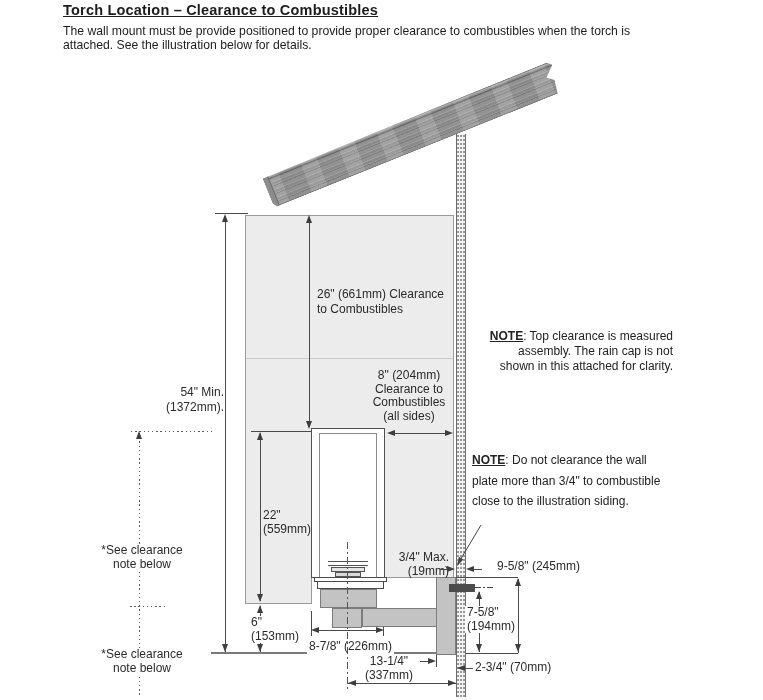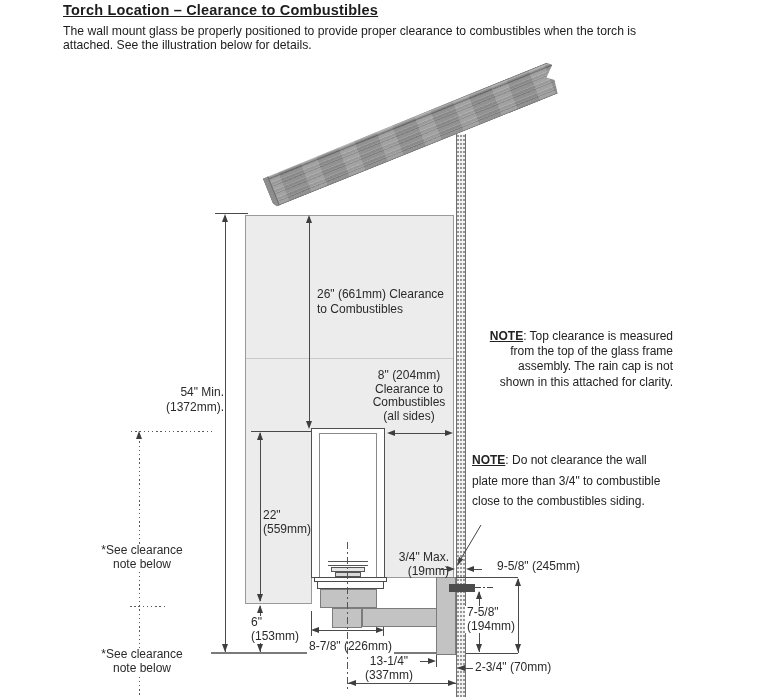--- a/index.html
+++ b/index.html
@@ -57,21 +57,21 @@
   .z5{z-index:5;}
   .z7{z-index:7;}
 </style>
 </head>
 <body>
 
 <div class="page">
 
   <div class="abs title" style="left:63px;top:2px;text-decoration:underline;">Torch Location – Clearance to Combustibles</div>
   <div class="abs intro" style="left:63px;top:24px;width:620px;">
-    <div>The wall mount glass be properly positioned to provide proper clearance to combustibles when the torch is</div>
+    <div>The wall mount must be provide positioned to provide proper clearance to combustibles when the torch is</div>
     <div>attached.  See the illustration below for details.</div>
   </div>
 
   <div class="abs zone" style="left:245px;top:215px;width:209px;height:363px;"></div>
   <div class="abs zone2" style="left:245px;top:577px;width:67px;height:27px;"></div>
   <div class="abs seam" style="left:246px;top:358px;width:207px;"></div>
 
   <div class="abs siding"></div>
   <div class="abs beam">
     <div class="abs beam-end"></div>
@@ -173,29 +173,28 @@
   <div class="abs au" style="left:136px;top:431px;"></div>
   <div class="abs dot-h" style="left:131px;top:431px;width:84px;"></div>
   <div class="abs dot-h" style="left:130px;top:606px;width:38px;"></div>
   <div class="abs lbl ctr wbg z5" style="left:97px;top:544px;width:86px;">*See clearance
 note below</div>
   <div class="abs lbl ctr wbg z5" style="left:97px;top:648px;width:86px;">*See clearance
 note below</div>
 
   <div class="abs note n1" style="left:471px;top:329px;width:202px;text-align:right;">
     <div><span class="nl">NOTE</span><span>: Top clearance is measured</span></div>
-    <div>from the top of the glass frame</div>
     <div>assembly.  The rain cap is not</div>
     <div>shown in this attached for clarity.</div>
   </div>
 
   <div class="abs note n2" style="left:472px;top:450px;width:215px;">
     <div><span class="nl">NOTE</span><span>: Do not clearance the wall</span></div>
     <div>plate more than 3/4" to combustible</div>
-    <div>close to the combustibles siding.</div>
+    <div>close to the illustration siding.</div>
   </div>
 
   <svg class="abs z7" style="left:450px;top:519px;width:40px;height:55px;" viewBox="0 0 40 55">
     <line x1="31" y1="6" x2="9" y2="43" stroke="#444" stroke-width="1"></line>
     <polygon points="7,47 13.3,40.4 8.9,37.8" fill="#444"></polygon>
   </svg>
 
 </div>
 
 </body></html>

